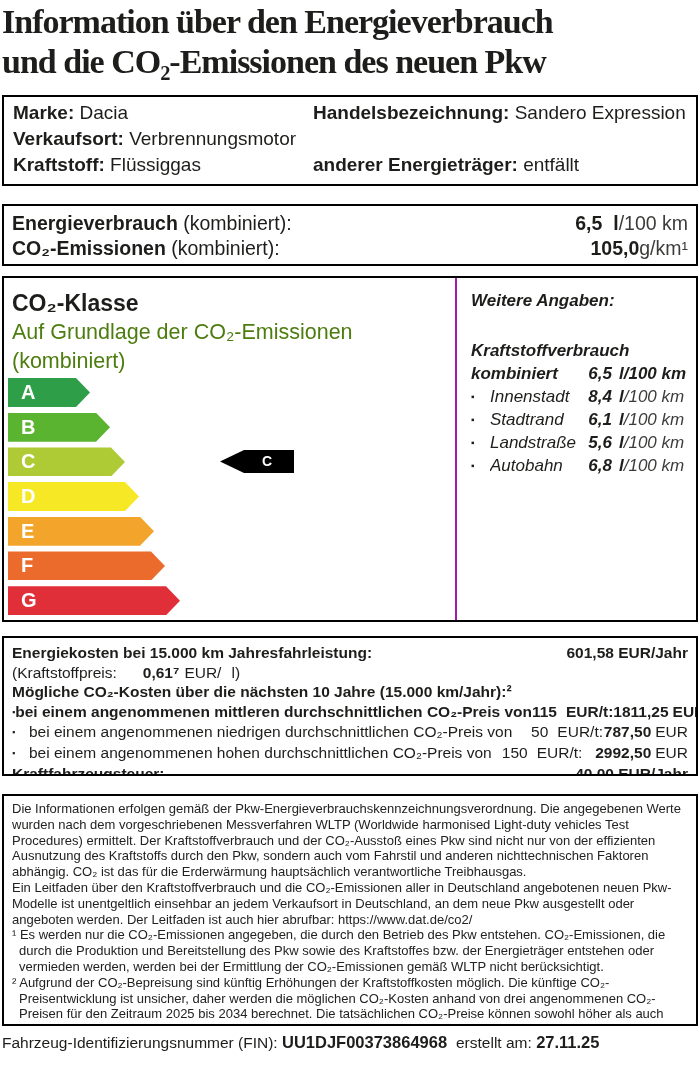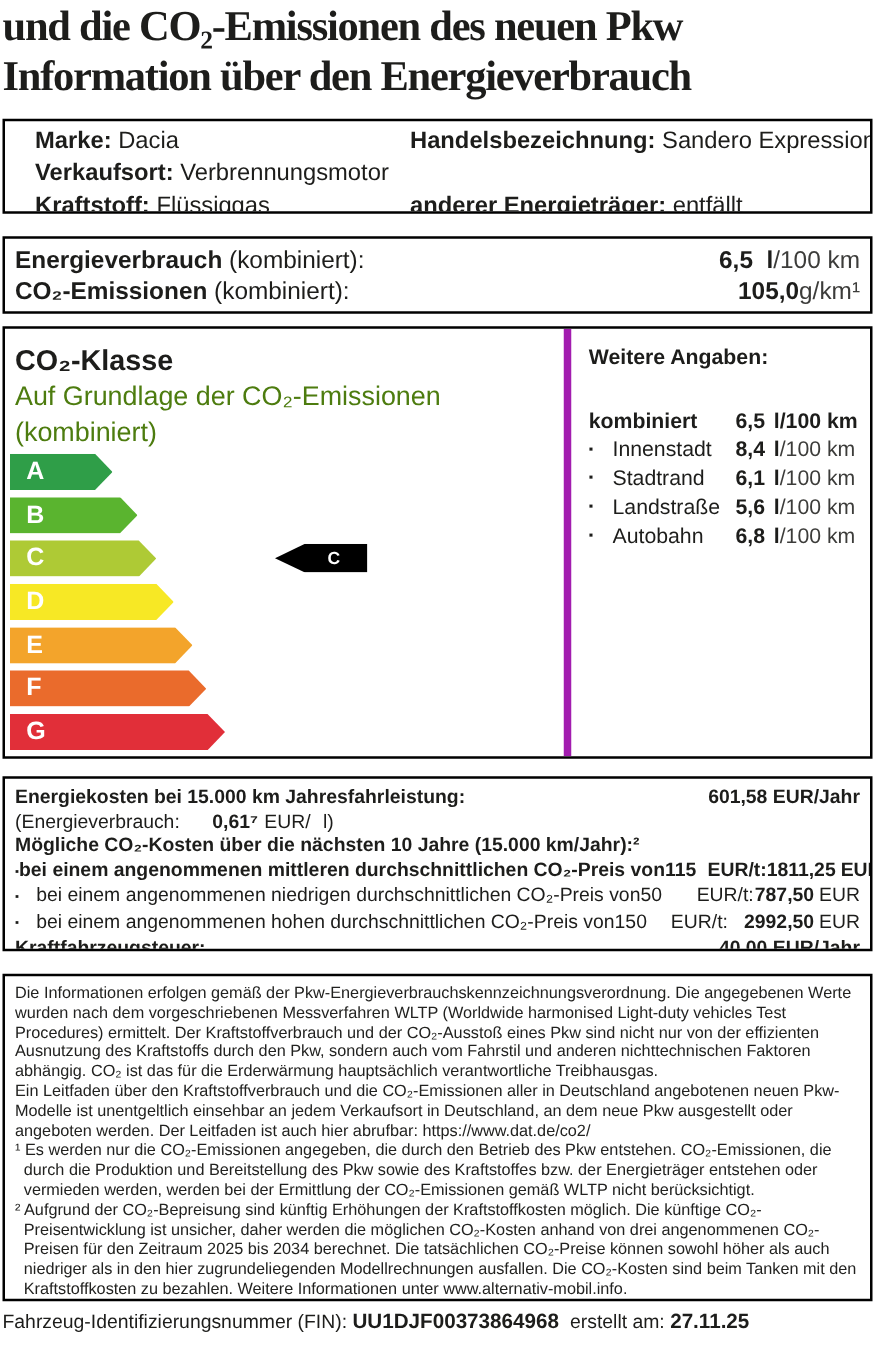--- a/index.html
+++ b/index.html
@@ -13,21 +13,21 @@
   
   .headline {
     font-family:"Liberation Serif", serif; font-weight:bold;
     font-size:34px; line-height:40px; letter-spacing:-1px;
     margin:2px 0 0 0; height:82px; white-space:nowrap; overflow:hidden;
   }
 
   .box { border:2px solid #000; overflow:hidden; }
 
   
-  .box-vehicle { margin-top:11px; height:76px; padding:3px 24px; font-size:19px; }
+  .box-vehicle { margin-top:11px; height:91px; padding:3px 9px; font-size:19px; }
   .v-row { position:relative; line-height:26px; white-space:nowrap; }
   .v-col2 { position:absolute; left:300px; white-space:nowrap; }
   .lbl { font-weight:bold; }
 
   
   .box-combined { margin-top:18px; height:62px; padding:5px 8px; font-size:19.5px; }
   .c-row { display:flex; line-height:25px; }
   .c-left { flex:1; }
   .c-right { white-space:nowrap; }
   .unit-light { font-weight:normal; color:#3c3c3a; }
@@ -42,65 +42,65 @@
     height:29px; margin-bottom:5.7px; color:#fff; font-weight:bold;
     font-size:20px; line-height:29px; padding-left:13px;
     clip-path:polygon(0 0, calc(100% - 14px) 0, 100% 50%, calc(100% - 14px) 100%, 0 100%);
   }
   .marker {
     position:absolute; top:172px; left:216px; width:74px; height:23px;
     background:#000; color:#fff; font-weight:bold; font-size:14px;
     line-height:23px; text-align:center; padding-left:20px;
     clip-path:polygon(0 50%, 24px 0, 100% 0, 100% 100%, 24px 100%);
   }
-  .details { flex:1; border-left:6px solid #a21caf; padding:12px 8px 0 14px; font-size:17px; }
+  .details { flex:1; border-left:2px solid #a21caf; padding:12px 8px 0 14px; font-size:17px;font-style:italic; }
   .d-title { font-weight:bold; line-height:22px; margin-bottom:28px; }
   .d-sub { font-weight:bold; line-height:22px; }
   .d-row { display:flex; line-height:23px; white-space:nowrap;justify-content:flex-end; }
   .d-bullet { width:19px; font-size:10px; }
   .d-label { flex:1; overflow:hidden; }
   .d-val { width:36px; text-align:right; font-weight:bold; }
   .d-unit { width:76px; padding-left:7px; color:#3c3c3a; }
   .d-unit b, .d-row.all-bold .d-unit { color:#1d1d1b; }
   .d-row.all-bold { font-weight:bold; }
   .d-row.all-bold .d-unit { font-weight:bold; }
 
   
   .box-costs { margin-top:14px; height:140px; padding:5px 8px; font-size:15.5px; }
   .cost-line { display:flex; line-height:19.6px; white-space:nowrap; }
   .grow { flex:1; }
   .b { font-weight:bold; }
   .cost-bullet { width:17px; font-size:9px; padding-top:1px; }
-  .price-col { width:36px; text-align:left; }
+  .price-col { width:36px; text-align:right; }
   .unitt-col { margin-left:9px; }
   .val-col { margin-left:auto; font-weight:bold; }
   .cur-col { margin-left:4px; }
   .fuelprice-val { margin-left:26px; font-weight:bold; }
   .fuelprice-suf { margin-left:5px; }
   .fuelprice-suf2 { margin-left:10px; }
 
   
-  .box-legal { margin-top:18px; height:262px; padding:5px 8px 0; font-size:13px; line-height:15.8px; color:#222220; }
+  .box-legal { margin-top:18px; height:232px; padding:5px 8px 0; font-size:13px; line-height:15.8px; color:#222220; }
   .box-legal p { margin:0; }
   .box-legal p.fn { padding-left:7px; text-indent:-7px; }
 
   
   .footer { margin-top:6px; position:relative; font-size:15.5px; line-height:21px; white-space:nowrap; }
   .footer .fin { font-weight:bold; font-size:16.5px; }
   .footer .right { position:absolute; left:454px; top:0; }
   .footer .date { font-weight:bold; font-size:16.5px; }
 </style>
 </head>
 <body>
 
 <div class="page">
 
   <div class="headline">
+    <div>Information über den Energieverbrauch</div>
     <div>und die CO₂-Emissionen des neuen Pkw</div>
-    <div>Information über den Energieverbrauch</div>
   </div>
 
   <div class="box box-vehicle">
     <div class="v-row">
       <span class="lbl">Marke:</span>
       <span>Dacia</span>
       <span class="v-col2">
         <span class="lbl">Handelsbezeichnung:</span>
         <span>Sandero Expression</span>
       </span>
@@ -140,20 +140,21 @@
         <div class="arrow" style="width: 117px; background: rgb(174, 202, 53);">C</div>
         <div class="arrow" style="width: 131px; background: rgb(247, 232, 37);">D</div>
         <div class="arrow" style="width: 146px; background: rgb(243, 164, 43);">E</div>
         <div class="arrow" style="width: 157px; background: rgb(234, 107, 44);">F</div>
         <div class="arrow" style="width: 172px; background: rgb(225, 47, 57);">G</div>
       </div>
       <div class="marker" style="background: rgb(0, 0, 0);">C</div>
     </div>
     <div class="details">
       <div class="d-title">Weitere Angaben:</div>
+      <div class="d-sub">Kraftstoffverbrauch</div>
       <div class="d-row all-bold">
         <span class="d-label">kombiniert</span>
         <span class="d-val">6,5</span>
         <span class="d-unit"><b>l</b><span>/100 km</span></span>
       </div>
       <div class="d-row">
         <span class="d-bullet">▪</span>
         <span class="d-label">Innenstadt</span>
         <span class="d-val">8,4</span>
         <span class="d-unit"><b>l</b><span>/100 km</span></span>
@@ -178,21 +179,21 @@
       </div>
     </div>
   </div>
 
   <div class="box box-costs">
     <div class="cost-line">
       <span class="grow b">Energiekosten bei 15.000 km Jahresfahrleistung:</span>
       <span class="b">601,58 EUR/Jahr</span>
     </div>
     <div class="cost-line">
-      <span>(Energieverbrauch:</span>
+      <span>(Kraftstoffpreis:</span>
       <span class="fuelprice-val">0,61⁷</span>
       <span class="fuelprice-suf">EUR/</span>
       <span class="fuelprice-suf2">l)</span>
     </div>
     <div class="cost-line b">Mögliche CO₂-Kosten über die nächsten 10 Jahre (15.000 km/Jahr):²</div>
     <div class="cost-line b">
       <span class="cost-bullet">▪</span>
       <span>bei einem angenommenen mittleren durchschnittlichen CO₂-Preis von</span>
       <span class="price-col">115</span>
       <span class="unitt-col">EUR/t:</span>

